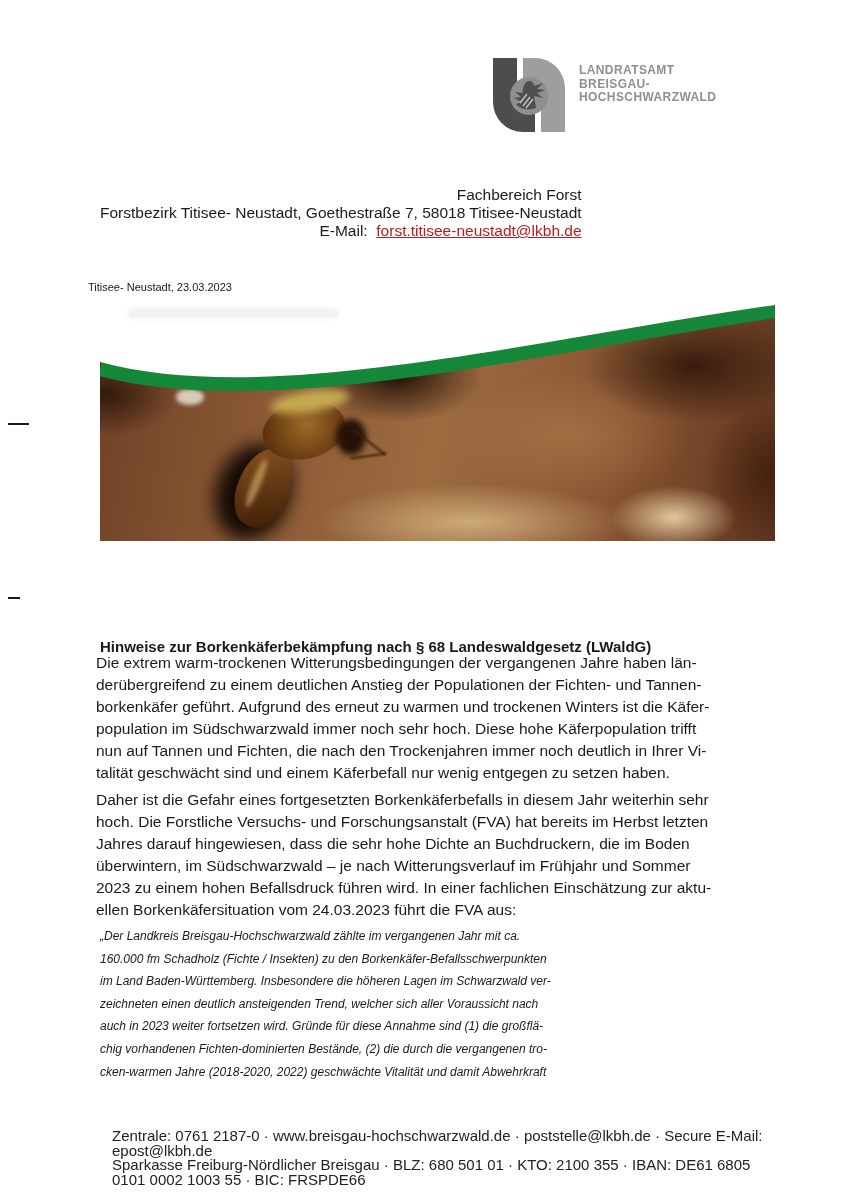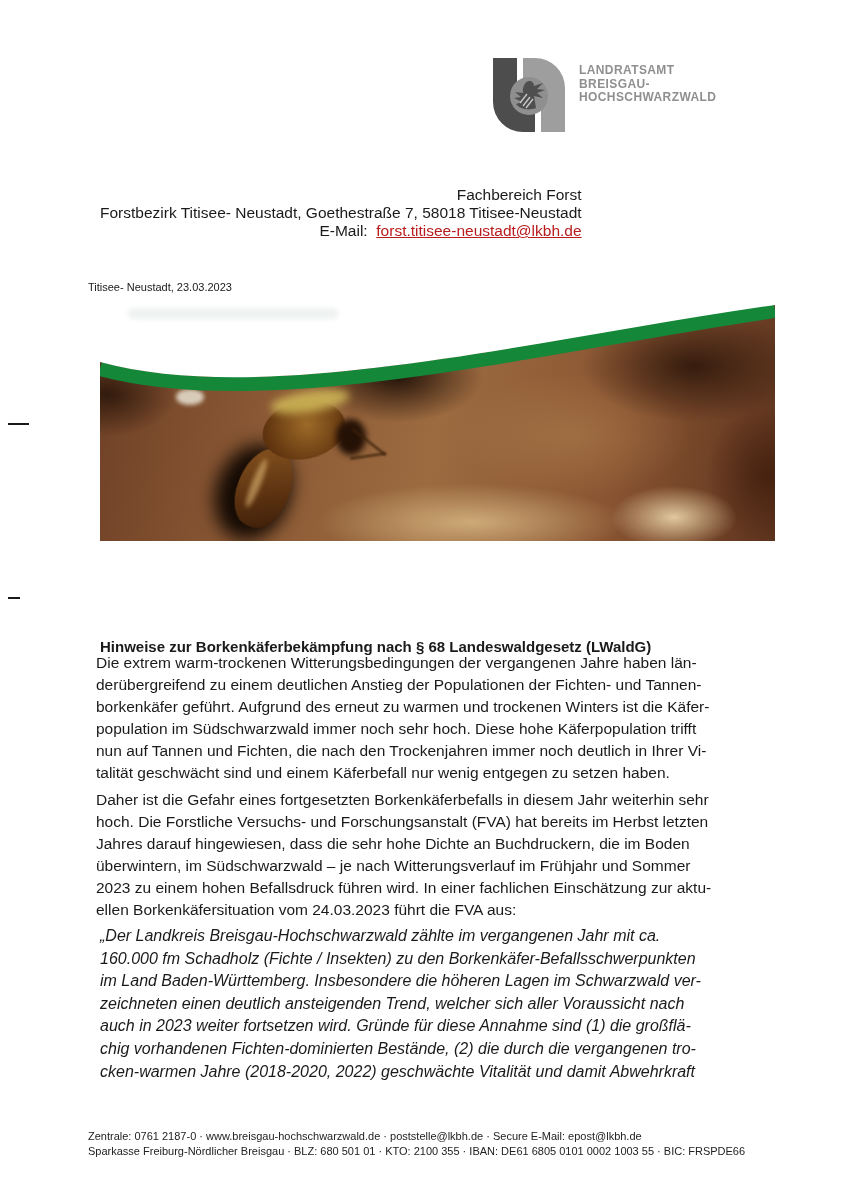--- a/index.html
+++ b/index.html
@@ -58,24 +58,24 @@
   .b-ant2{left:250px;top:150px;width:36px;height:2px;background:#3a2008;transform:rotate(-8deg);filter:blur(1px);}
   .speck{left:76px;top:84px;width:28px;height:16px;border-radius:50%;background:#e8e2d2;filter:blur(2px);opacity:.85;}
   .swoosh{left:0;top:0;}
   .ghost-smudge{left:28px;top:3px;width:210px;height:11px;background:#e9eded;filter:blur(2px);opacity:.7;border-radius:5px;}
 
   
   .heading{left:100px;top:611px;font-size:15px;font-weight:bold;margin-top:27px;}
   .para{left:96px;width:668px;font-size:15.5px;line-height:22px;white-space:pre-line;}
   .para-1{top:652px;}
   .para-2{top:789px;}
-  .quote{left:100px;top:925px;width:650px;font-size:16px;line-height:22.6px;font-style:italic;white-space:pre-line;}
+  .quote{left:100px;top:925px;width:650px;font-size:12px;line-height:22.6px;font-style:italic;white-space:pre-line;}
 
   
-  .footer{left:88px;top:1129px;width:660px;font-size:11px;line-height:14.5px;color:#222;}
+  .footer{left:112px;top:1129px;width:660px;font-size:15px;line-height:14.5px;color:#222;}
 </style>
 </head>
 <body>
 
 <div class="abs logo-block">
   <span>
     <svg width="84" height="78" viewBox="0 0 84 78" aria-hidden="true">
       <path d="M6,2 h24 v36 a16,16 0 0 0 16,16 h2 v22 h-12 a30,30 0 0 1 -30,-30 z" fill="#4d4d4d"></path>
       <path d="M78,76 h-24 v-36 a16,16 0 0 0 -16,-16 h-2 v-22 h12 a30,30 0 0 1 30,30 z" fill="#9e9e9e"></path>
       <circle cx="42" cy="40" r="19" fill="#8f8f8f"></circle>

